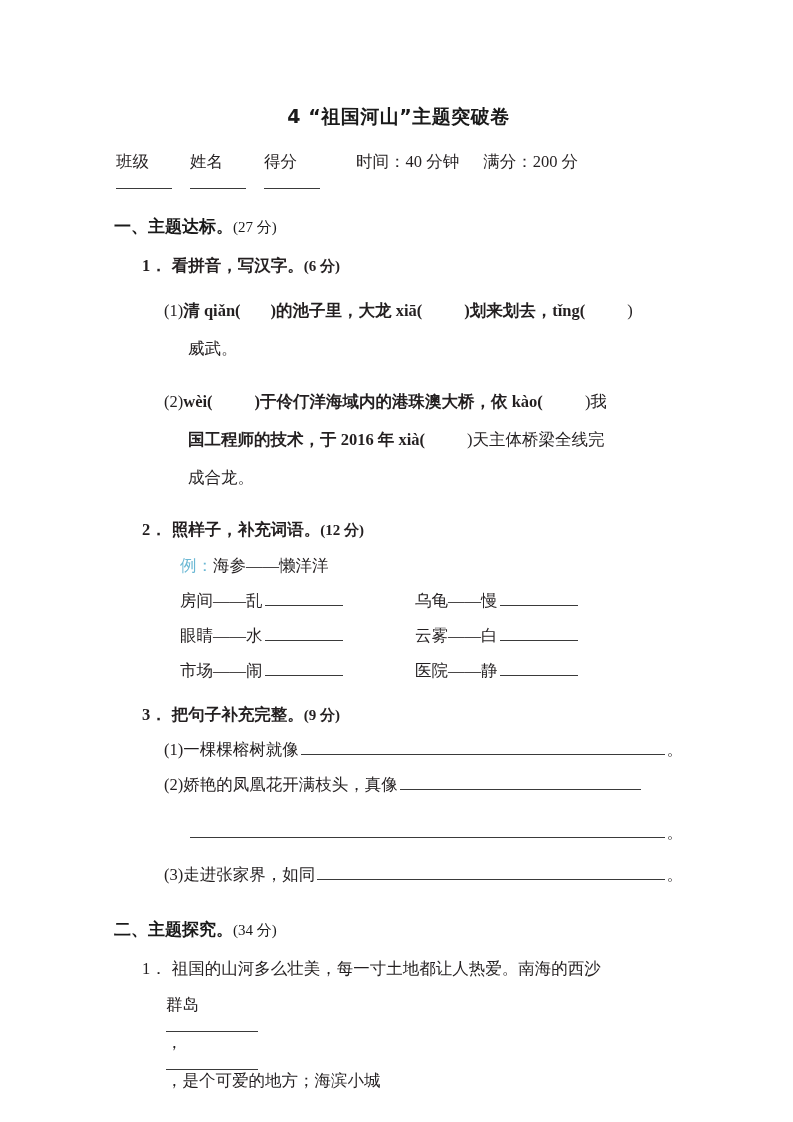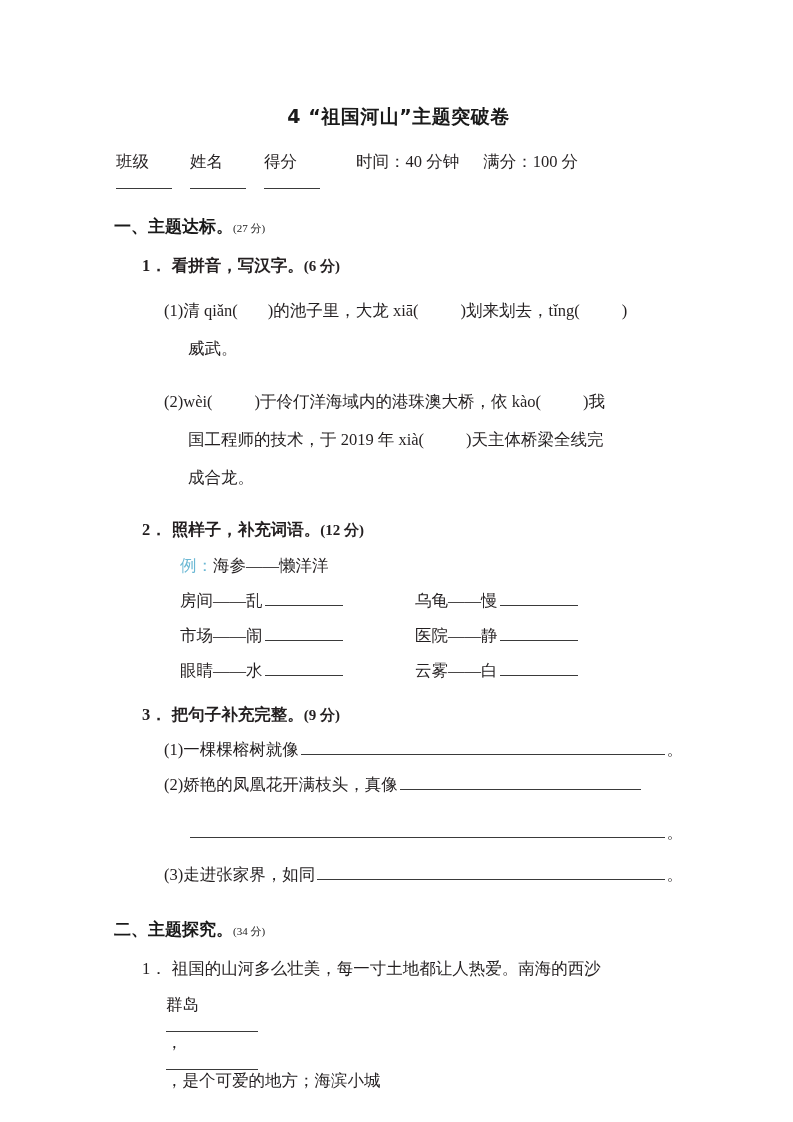--- a/index.html
+++ b/index.html
@@ -62,21 +62,21 @@
     font-family: "DejaVu Sans", "Liberation Sans", sans-serif;
     font-weight: bold;
     font-size: 17px;
     padding-left: 112px;
     margin-top: 26px;
     color: #1a1a1a;
   }
   .section-head .pts {
     font-family: "Liberation Serif", serif;
     font-weight: normal;
-    font-size: 11px;
+    font-size: 15px;
   }
 
   
   .q {
     padding-left: 140px;
     margin-top: 17px;
     font-size: 16.5px;
     font-weight: bold;
   }
   .q-num { margin-right: 5px; }
@@ -90,20 +90,21 @@
     line-height: 38px;
   }
   .sub-cont {
     padding-left: 186px;
     font-size: 16.5px;
     line-height: 38px;
   }
   .pinyin {
     font-family: "Liberation Serif", serif;
     font-style: normal;
+    font-weight: bold;
   }
   .paren-gap { display: inline-block; width: 30px; }
   .paren-gap-wide { display: inline-block; width: 42px; }
 
   
   .example {
     padding-left: 178px;
     margin-top: 14px;
     font-size: 16.5px;
   }
@@ -180,41 +181,41 @@
       <span class="blank-ul ul-header"></span>
     </span>
     <span class="info-gap-sm"></span>
     <span class="info-field">
       <span>得分</span>
       <span class="blank-ul ul-header"></span>
     </span>
     <span class="info-gap-lg"></span>
     <span>时间：40 分钟</span>
     <span class="info-gap-md"></span>
-    <span>满分：100 分</span>
+    <span>满分：200 分</span>
   </div>
 
   <div class="section-head">
     <span>一、主题达标。</span><span class="pts">(27 分)</span>
   </div>
 
   <div class="q">
     <span class="q-num">1．</span><span>看拼音，写汉字。</span><span class="pts">(6 分)</span>
   </div>
 
   <div class="sub">
     <span>(1)</span><span class="pinyin">清 qiǎn(</span><span class="paren-gap"></span><span class="pinyin">)的池子里，大龙 xiā(</span><span class="paren-gap-wide"></span><span class="pinyin">)划来划去，tǐng(</span><span class="paren-gap-wide"></span><span>)</span>
   </div>
   <div class="sub-cont">威武。</div>
 
   <div class="sub">
     <span>(2)</span><span class="pinyin">wèi(</span><span class="paren-gap-wide"></span><span class="pinyin">)于伶仃洋海域内的港珠澳大桥，依 kào(</span><span class="paren-gap-wide"></span><span>)我</span>
   </div>
   <div class="sub-cont">
-    <span class="pinyin">国工程师的技术，于 2019 年 xià(</span><span class="paren-gap-wide"></span><span>)天主体桥梁全线完</span>
+    <span class="pinyin">国工程师的技术，于 2016 年 xià(</span><span class="paren-gap-wide"></span><span>)天主体桥梁全线完</span>
   </div>
   <div class="sub-cont">成合龙。</div>
 
   <div class="q" style="margin-top:22px">
     <span class="q-num">2．</span><span>照样子，补充词语。</span><span class="pts">(12 分)</span>
   </div>
 
   <div class="example">
     <span class="ex-label">例：</span><span>海参——懒洋洋</span>
   </div>
@@ -225,35 +226,35 @@
         <span>房间——乱</span>
           <span class="blank-ul ul-pair"></span>
       </span>
       <span class="pair-cell">
         <span>乌龟——慢</span>
           <span class="blank-ul ul-pair"></span>
       </span>
     </div>
     <div class="pair-row">
       <span class="pair-cell">
-        <span>市场——闹</span>
-          <span class="blank-ul ul-pair"></span>
-      </span>
-      <span class="pair-cell">
-        <span>医院——静</span>
+        <span>眼睛——水</span>
+          <span class="blank-ul ul-pair"></span>
+      </span>
+      <span class="pair-cell">
+        <span>云雾——白</span>
           <span class="blank-ul ul-pair"></span>
       </span>
     </div>
     <div class="pair-row">
       <span class="pair-cell">
-        <span>眼睛——水</span>
-          <span class="blank-ul ul-pair"></span>
-      </span>
-      <span class="pair-cell">
-        <span>云雾——白</span>
+        <span>市场——闹</span>
+          <span class="blank-ul ul-pair"></span>
+      </span>
+      <span class="pair-cell">
+        <span>医院——静</span>
           <span class="blank-ul ul-pair"></span>
       </span>
     </div>
   </div>
 
   <div class="q" style="margin-top:22px">
     <span class="q-num">3．</span><span>把句子补充完整。</span><span class="pts">(9 分)</span>
   </div>
 
   <div class="fill" style="padding-right:112px">

